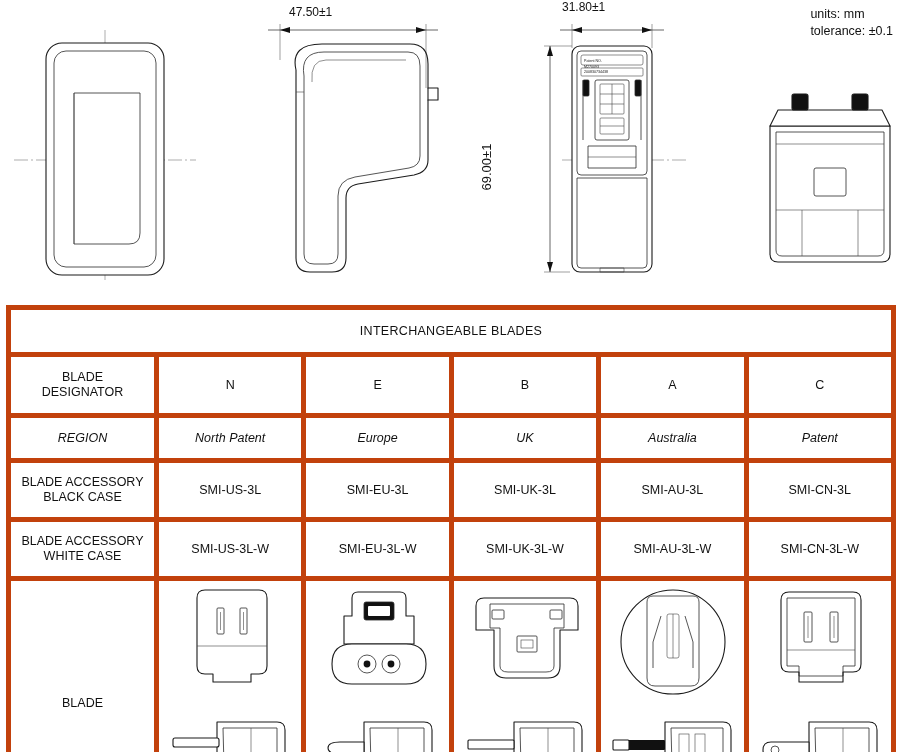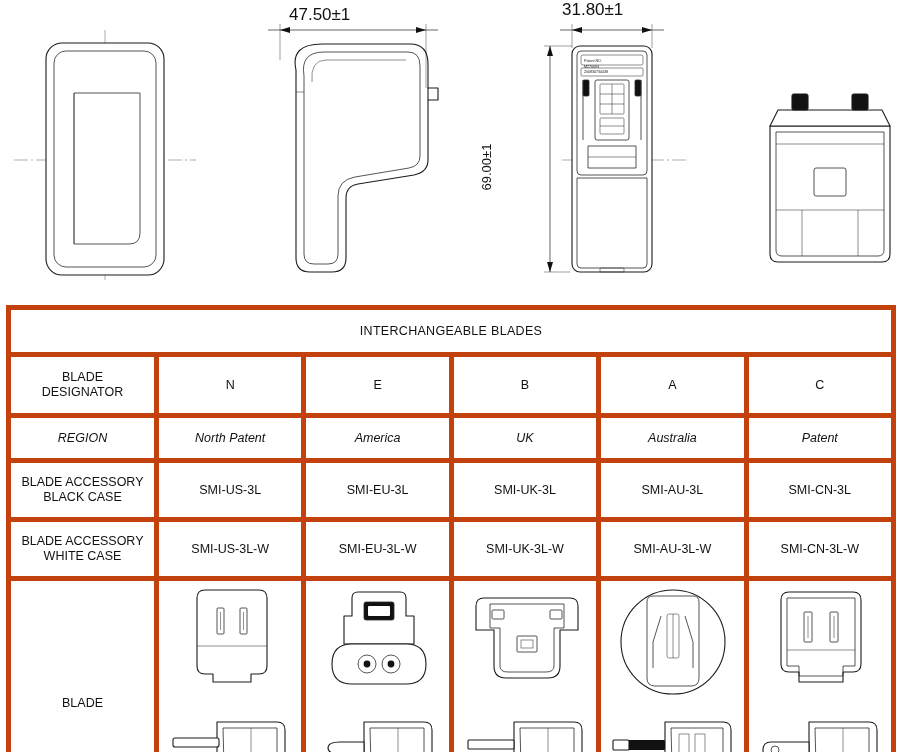--- a/index.html
+++ b/index.html
@@ -32,21 +32,21 @@
     right: 10px;
     top: 6px;
     font-size: 12.5px;
     line-height: 17px;
     text-align: left;
     color: #111;
     white-space: pre;
   }
   .dim-label {
     position: absolute;
-    font-size: 17px;
+    font-size: 12px;
     color: #111;
     white-space: nowrap;
   }
   .dim-vert {
     position: absolute;
     font-size: 13px;
     color: #111;
     white-space: nowrap;
     transform: rotate(-90deg);
     transform-origin: center center;
@@ -102,20 +102,22 @@
   }
   .blade-cell svg { margin: 0 auto; display: block; }
 </style>
 </head>
 <body>
 
 <div class="page">
 
   <div class="drawings">
 
+    <div class="units-note"><span>units: mm</span>
+<span>tolerance: ±0.1</span></div>
 
     <div class="dim-label" style="left:289px; top:5px;">47.50±1</div>
     <div class="dim-label" style="left:562px; top:0;">31.80±1</div>
     <div class="dim-vert" style="left:486px; top:148px; width:70px; margin-left:-35px;">69.00±1</div>
 
     <svg width="200" height="290" style="position:absolute; left:8px; top:8px;">
       <line class="center" x1="6" y1="152" x2="188" y2="152"></line>
       <line class="center" x1="97" y1="22" x2="97" y2="272"></line>
       <rect class="ln fillw" x="38" y="35" width="118" height="232" rx="16" ry="16"></rect>
       <rect class="ln-thin fillw" x="46" y="43" width="102" height="216" rx="12" ry="12"></rect>
@@ -244,21 +246,21 @@
           <td>BLADE<br>DESIGNATOR</td>
           <td>N</td>
           <td>E</td>
           <td>B</td>
           <td>A</td>
           <td>C</td>
         </tr>
         <tr class="row-region">
           <td>REGION</td>
           <td>North Patent</td>
-          <td>America</td>
+          <td>Europe</td>
           <td>UK</td>
           <td>Australia</td>
           <td>Patent</td>
         </tr>
         <tr class="row-acc">
           <td>BLADE ACCESSORY<br>BLACK CASE</td>
           <td>SMI-US-3L</td>
           <td>SMI-EU-3L</td>
           <td>SMI-UK-3L</td>
           <td>SMI-AU-3L</td>

